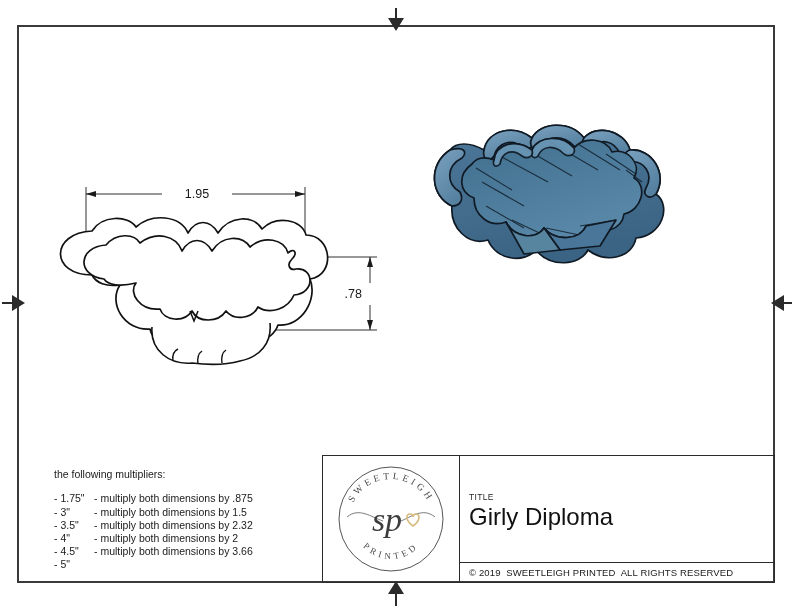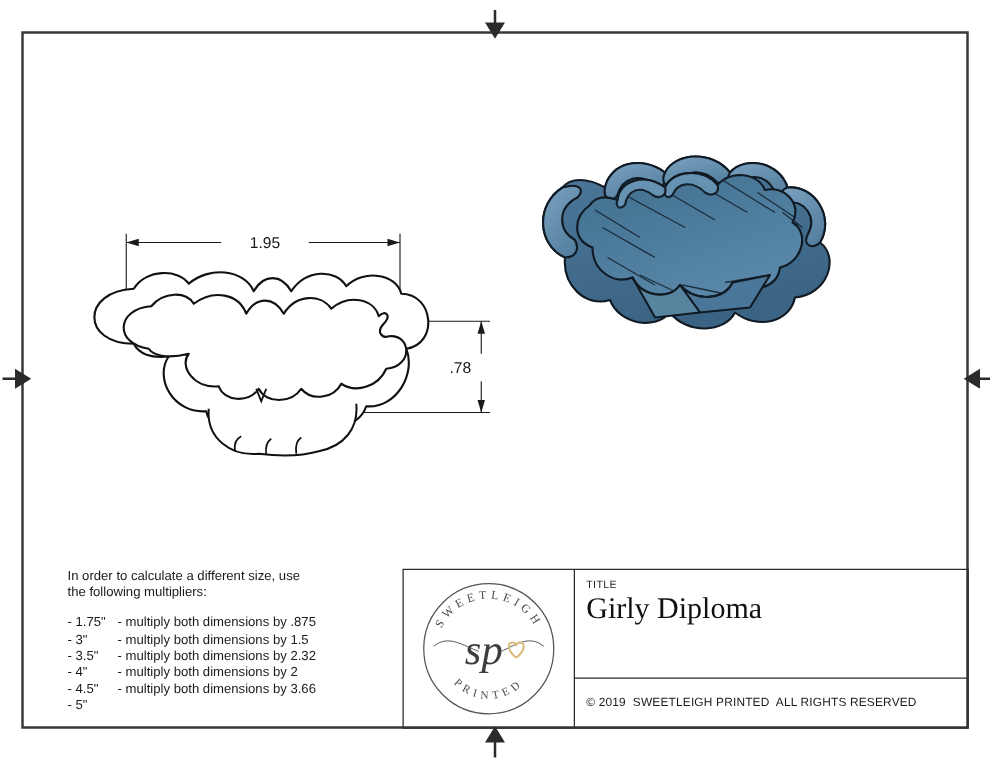--- a/index.html
+++ b/index.html
@@ -67,21 +67,21 @@
   #mark-left .stem  { left: 0px; top: 7px; width: 12px; height: 2px; }
   #mark-left .tri   { left: 10px; top: 0px; }
 
   #mark-right  { left: 766px; top: 295px; }
   #mark-right .stem { left: 16px; top: 7px; width: 14px; height: 2px; }
   #mark-right .tri  { left: 5px; top: 0px; }
 
   
   #view-2d {
     position: absolute;
-    left: 55px;
+    left: 40px;
     top: 175px;
     width: 360px;
     height: 200px;
   }
   #view-3d {
     position: absolute;
     left: 420px;
     top: 78px;
     width: 270px;
     height: 225px;
@@ -129,30 +129,30 @@
   }
   #title-main {
     flex: 1;
     padding: 6px 0 0 9px;
     box-sizing: border-box;
   }
   #title-caption {
     font-size: 8.5px;
     letter-spacing: 0.3px;
     color: #262626;
+    margin-top: 30px;
   }
   #title-value {
     font-size: 24px;
     line-height: 28px;
     margin-top: 1px;
     color: #111111;
-    font-family: Liberation Serif, serif;
   }
   #copyright-row {
-    height: 40px;
+    height: 20px;
     border-top: 1.5px solid #2b2b2b;
     box-sizing: border-box;
     display: flex;
     align-items: center;
     padding-left: 9px;
     font-size: 9.5px;
     letter-spacing: 0.15px;
     color: #1a1a1a;
     white-space: pre;
   }
@@ -331,21 +331,21 @@
                C 92,70 82,74 80,86 C 76,90 72,88 74,82 Z"></path>
 
       <path fill="#4a769a" d="M 124,150 C 136,164 160,162 166,148 L 196,142 L 180,168 L 140,172 Z"></path>
       <path fill="#57849f" d="M 86,144 C 94,160 116,162 124,150 L 140,172 L 104,176 Z"></path>
     </g>
   </svg>
 </div>
 
 <div id="notes-block">
   <p id="notes-intro">
-    <span>In order to calculate a different size, use</span><br>
+    <br>
     <span>the following multipliers:</span>
   </p>
   <div class="note-row">
     <span class="note-size">- 1.75"</span>
     <span class="note-text">- multiply both dimensions by .875</span>
   </div>
   <div class="note-row">
     <span class="note-size">- 3"</span>
     <span class="note-text">- multiply both dimensions by 1.5</span>
   </div>

